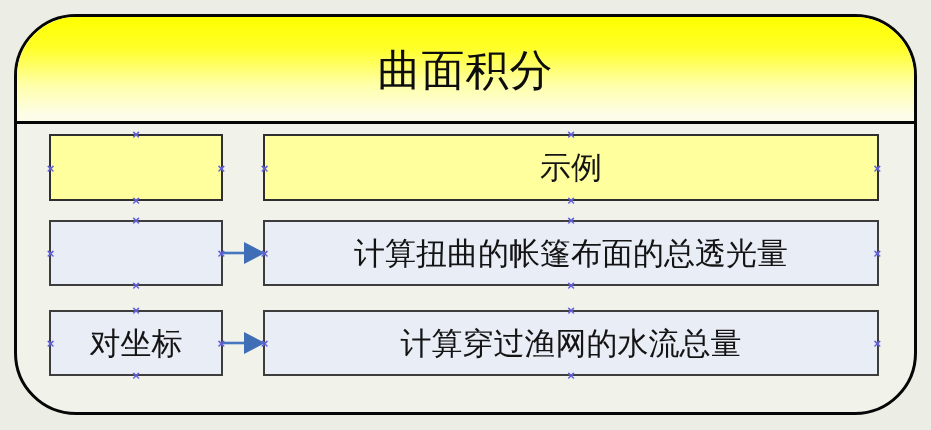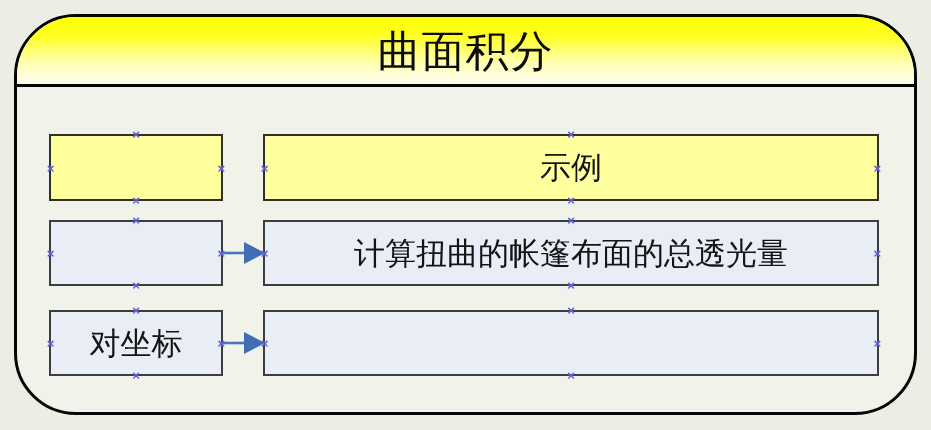--- a/index.html
+++ b/index.html
@@ -15,21 +15,21 @@
     position:absolute;left:14px;top:14px;
     width:903px;height:401px;
     box-sizing:border-box;
     border:3px solid #060606;
     border-radius:62px;
     background:linear-gradient(180deg,#f1f2ea 0%,#f1f2ea 100%);
     overflow:hidden;
   }
   .header{
     position:absolute;left:0;top:0;right:0;
-    height:70px;
+    height:107px;
     box-sizing:border-box;
     border-bottom:3px solid #060606;
     background:linear-gradient(180deg,#ffff00 0%,#ffff28 30%,#ffffa8 65%,#fdfdea 95%,#fcfce9 100%);
     display:flex;align-items:center;justify-content:center;font-family:Liberation Serif, serif;
   }
   .title{
     font-size:43px;
     color:#0d0d0d;
     letter-spacing:1px;
     line-height:1;
@@ -120,19 +120,20 @@
   <span class="marker m-top">×</span>
       <span class="marker m-right">×</span>
       <span class="marker m-bottom">×</span>
       <span class="marker m-left">×</span>
     </div>
   <svg class="arrow a2" viewBox="0 0 44 26" xmlns="http://www.w3.org/2000/svg">
     <line class="shaft" x1="1" y1="13" x2="24" y2="13"></line>
     <polygon class="head" points="22,2 43,13 22,24"></polygon>
   </svg>
   <div class="box blue b6">
+    <span>计算穿过渔网的水流总量</span>
   <span class="marker m-top">×</span>
       <span class="marker m-right">×</span>
       <span class="marker m-bottom">×</span>
       <span class="marker m-left">×</span>
     </div>
 
 </div>
 
 </body></html>

